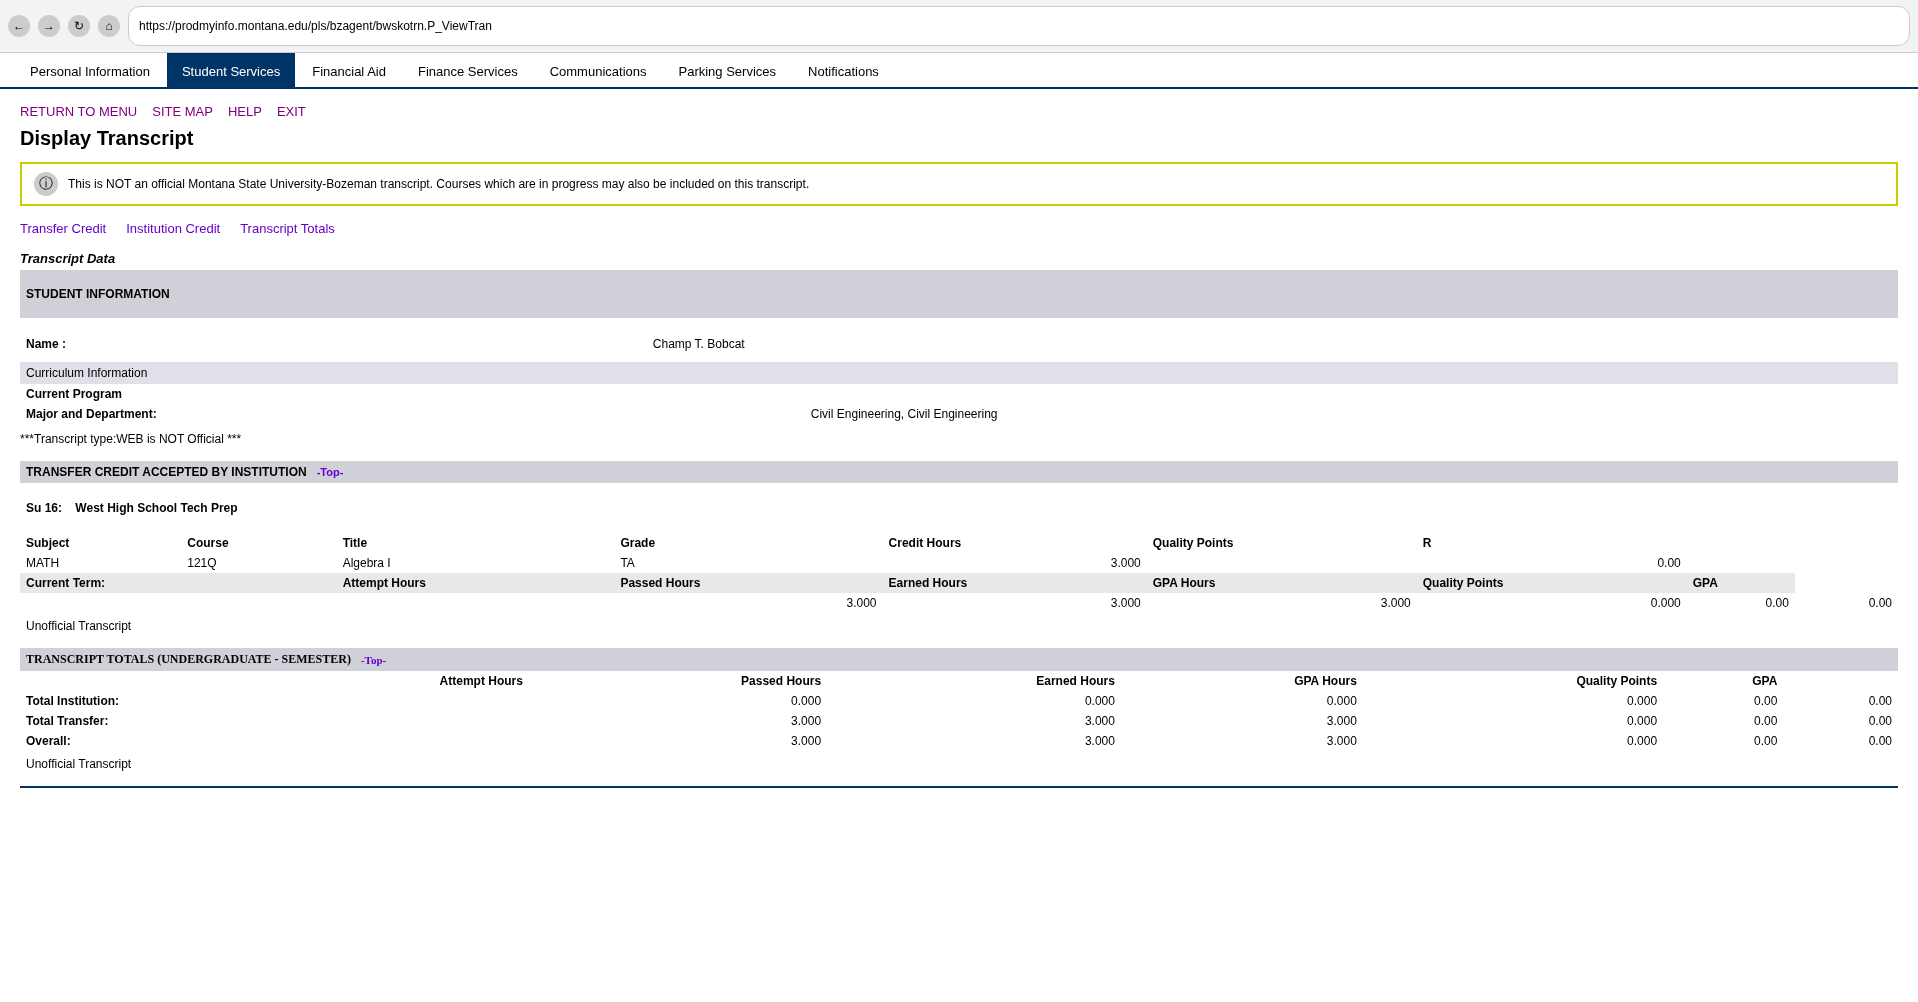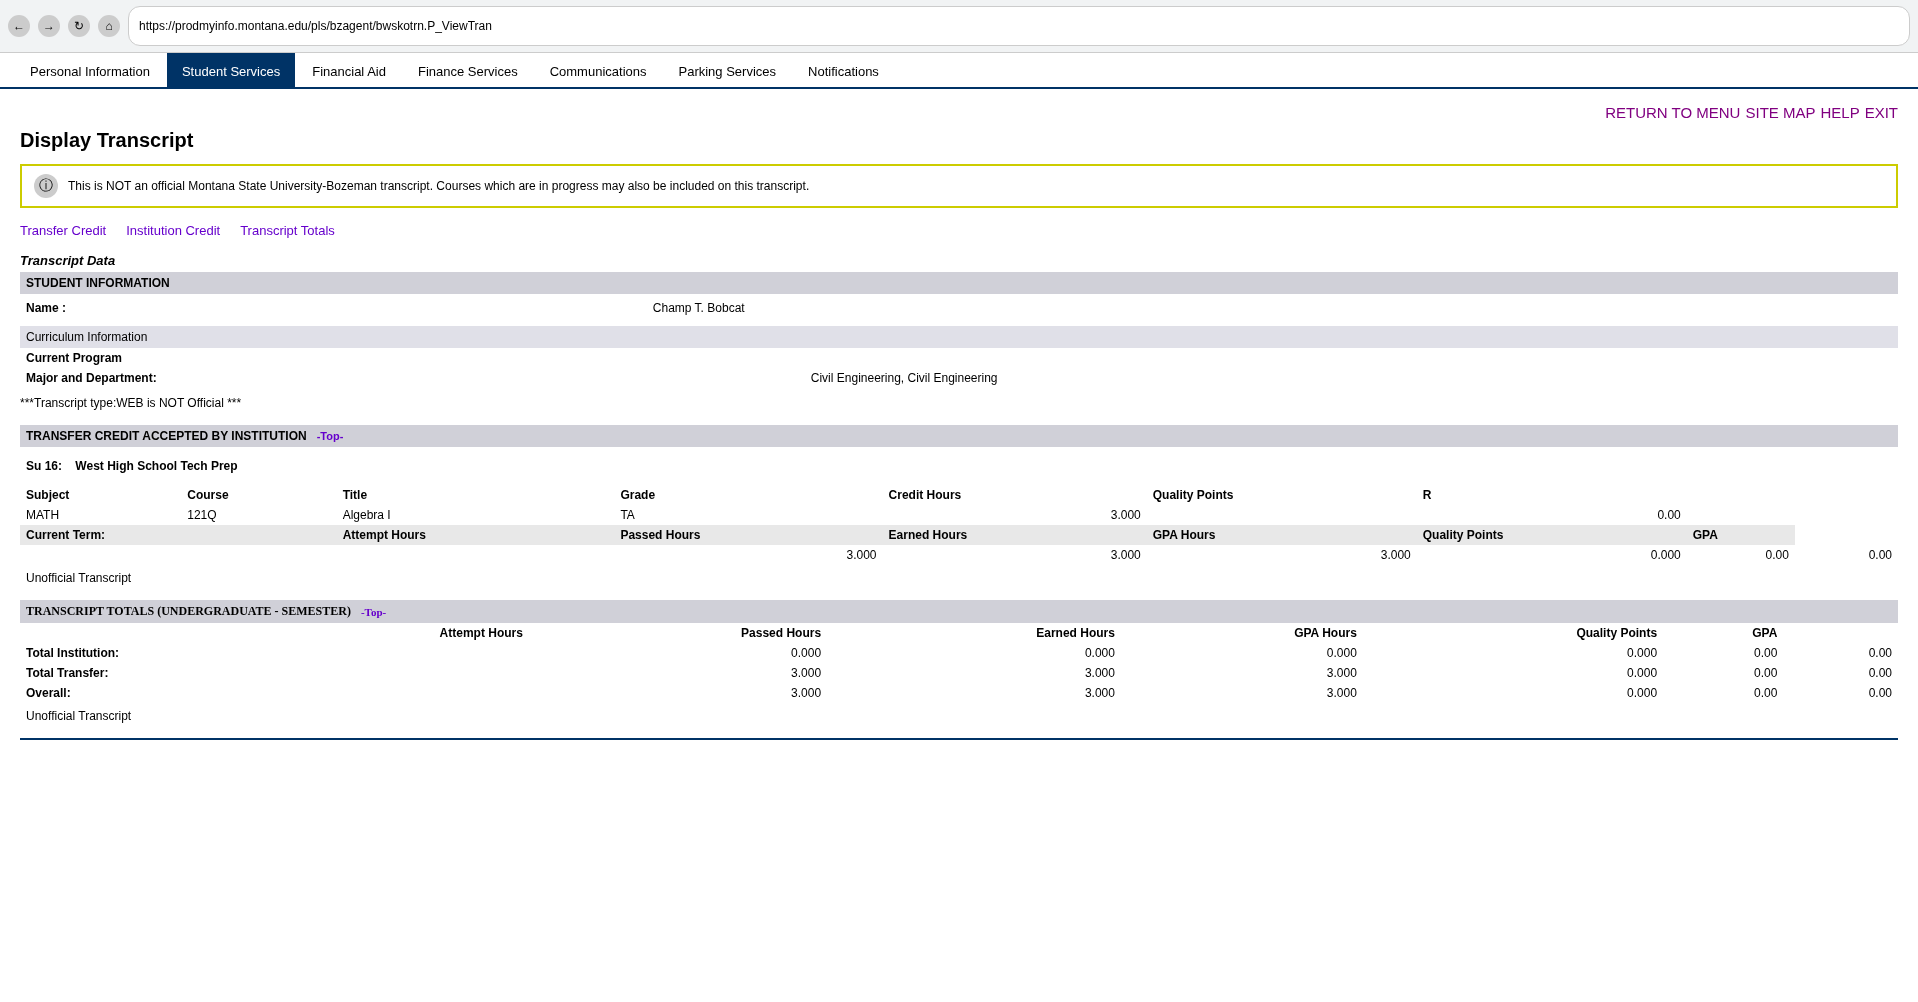--- a/index.html
+++ b/index.html
@@ -49,24 +49,23 @@
     }
 
     
     .page-content {
       padding: 15px 20px;
     }
 
     
     .top-right-links {
       display: flex;
-      justify-content: flex-end;
-      gap: 5px;
+      gap: 15px;
       margin-bottom: 8px;
-      font-size: 15px;
+      font-size: 13px;
     }
     .top-right-links a {
       color: #800080;
       text-decoration: none;
       cursor: pointer;
     }
 
     
     .page-title {
       font-size: 20px;
@@ -106,24 +105,24 @@
     
     .transcript-italic {
       font-style: italic;
       font-weight: bold;
       margin-bottom: 4px;
       margin-top: 6px;
     }
 
     .section-header {
       background: #d0d0d8;
-      padding: 4px 6px;
-      font-weight: bold;
-      font-size: 12px;
-      margin-bottom: 4px;
+      padding: 17px 6px;
+      font-weight: bold;
+      font-size: 12px;
+      margin-bottom: 16px;
     }
 
     .info-table {
       width: 100%;
       border-collapse: collapse;
       margin-bottom: 8px;
     }
     .info-table td {
       padding: 3px 6px;
       font-size: 12px;
@@ -308,21 +307,21 @@
 
   <div style="margin-bottom: 15px;">
     <div class="transfer-section-header">
       <span>TRANSFER CREDIT ACCEPTED BY INSTITUTION</span>
       <a>-Top-</a>
     </div>
 
     <table class="courses-table">
       <tbody>
           <tr>
-        <td colspan="7" style="padding: 12px 6px; font-weight: bold; font-size: 12px;">
+        <td colspan="7" style="padding: 18px 6px; font-weight: bold; font-size: 12px;">
           <span>Su 16:</span>
           &nbsp;&nbsp;
           <span>West High School Tech Prep</span>
         </td>
       </tr>
       <tr>
         <th>Subject</th>
         <th>Course</th>
         <th>Title</th>
         <th>Grade</th>

